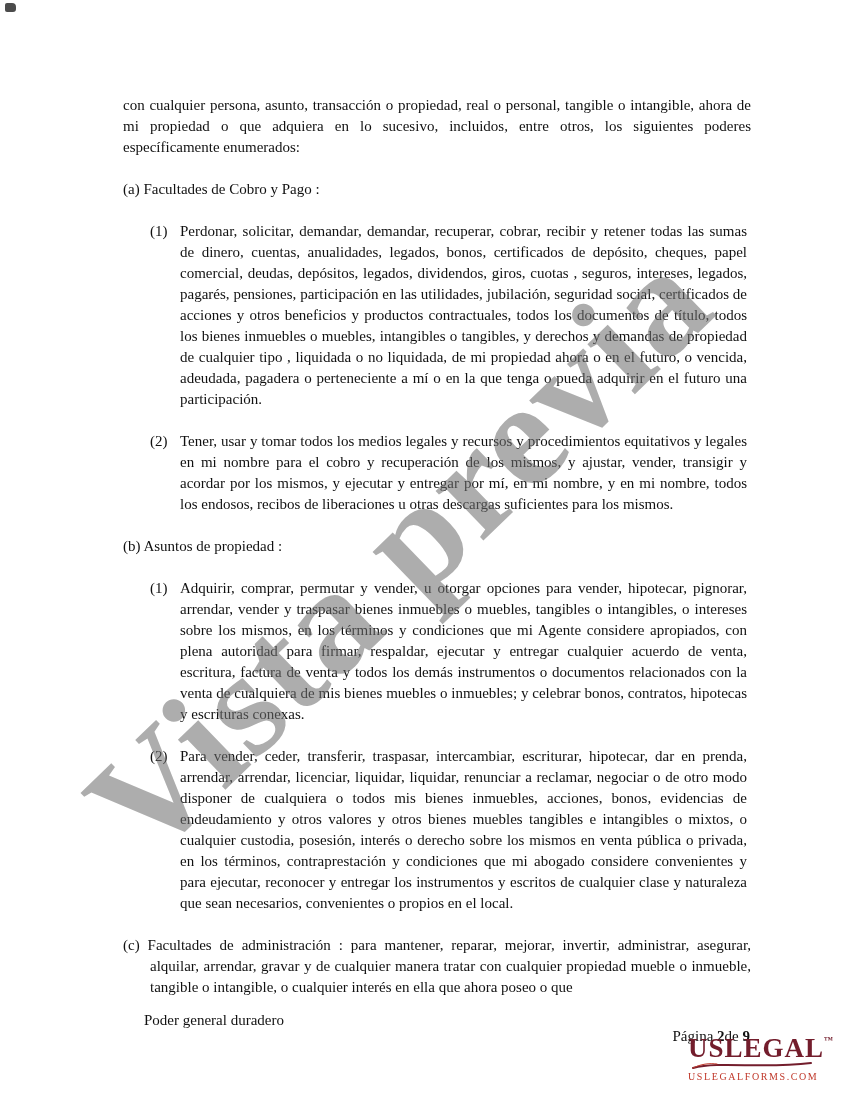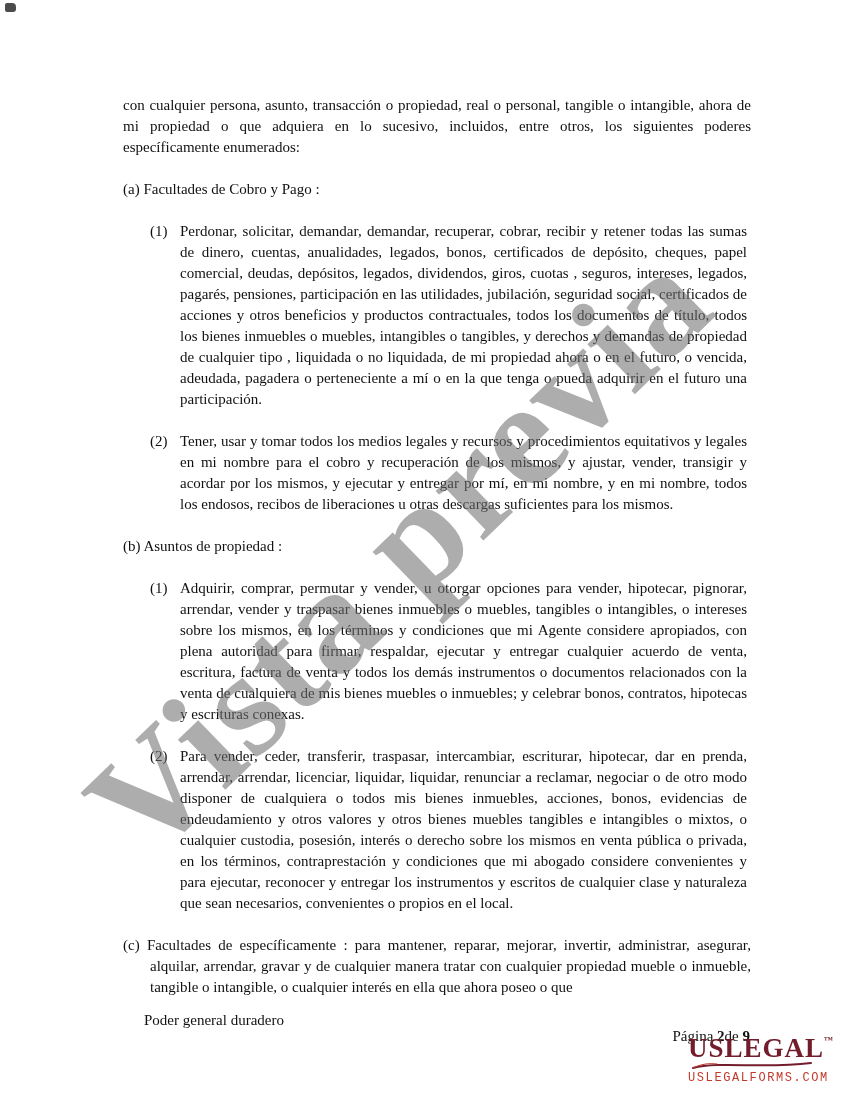--- a/index.html
+++ b/index.html
@@ -90,22 +90,22 @@
     margin-top: 16px;
   }
   .logo-tm {
     font-size: 9px;
     vertical-align: top;
     line-height: 12px;
     color: #731d2c;
   }
   .logo-swoosh { display: block; margin: -2px auto 1px auto; }
   .logo-tagline {
-    font-family: Liberation Mono, monospace;
-    font-size: 12px;
+    font-family: Liberation Serif, serif;
+    font-size: 10px;
     letter-spacing: 1.6px;
     color: #c0392b;
     text-align: right;
     padding-right: 4px;
   }
 </style>
 </head>
 <body>
 
 <div class="page">
@@ -143,21 +143,21 @@
       <p>Adquirir, comprar, permutar y vender, u otorgar opciones para vender, hipotecar, pignorar, arrendar, vender y traspasar bienes inmuebles o muebles, tangibles o intangibles, o intereses sobre los mismos, en los términos y condiciones que mi Agente considere apropiados, con plena autoridad para firmar, respaldar, ejecutar y entregar cualquier acuerdo de venta, escritura, factura de venta y todos los demás instrumentos o documentos relacionados con la venta de cualquiera de mis bienes muebles o inmuebles; y celebrar bonos, contratos, hipotecas y escrituras conexas.</p>
     </div>
 
     <div class="item">
       <span class="num">(2)</span>
       <p>Para vender, ceder, transferir, traspasar, intercambiar, escriturar, hipotecar, dar en prenda, arrendar, arrendar, licenciar, liquidar, liquidar, renunciar a reclamar, negociar o de otro modo disponer de cualquiera o todos mis bienes inmuebles, acciones, bonos, evidencias de endeudamiento y otros valores y otros bienes muebles tangibles e intangibles o mixtos, o cualquier custodia, posesión, interés o derecho sobre los mismos en venta pública o privada, en los términos, contraprestación y condiciones que mi abogado considere convenientes y para ejecutar, reconocer y entregar los instrumentos y escritos de cualquier clase y naturaleza que sean necesarios, convenientes o propios en el local.</p>
     </div>
 
     <p class="sec-inline">
       <span>(c)</span>
-      <span class="u">Facultades de específicamente</span><span> : </span><span>para mantener, reparar, mejorar, invertir, administrar, asegurar, alquilar, arrendar, gravar y de cualquier manera tratar con cualquier propiedad mueble o inmueble, tangible o intangible, o cualquier interés en ella que ahora poseo o que</span>
+      <span class="u">Facultades de administración</span><span> : </span><span>para mantener, reparar, mejorar, invertir, administrar, asegurar, alquilar, arrendar, gravar y de cualquier manera tratar con cualquier propiedad mueble o inmueble, tangible o intangible, o cualquier interés en ella que ahora poseo o que</span>
     </p>
 
   </div>
 
   <div class="footer">
     <span class="footer-left">Poder general duradero</span>
     <span class="footer-right"><span>Página </span><b>2</b><span>de </span><b>9</b></span>
   </div>
 
   <div class="logo">

